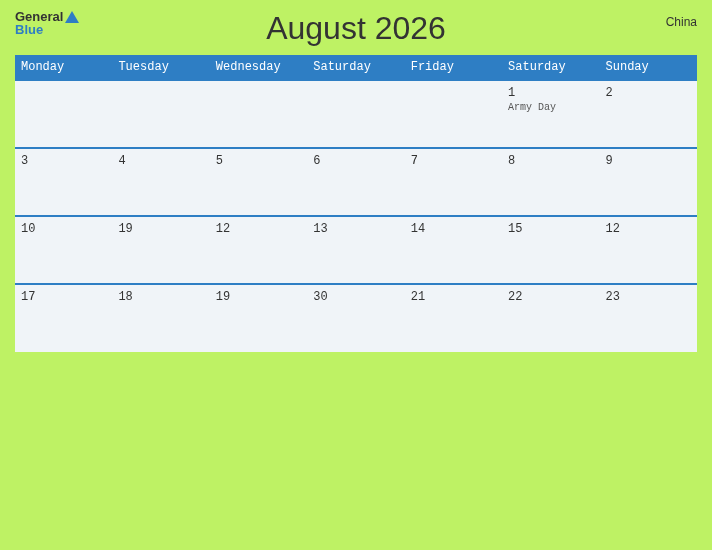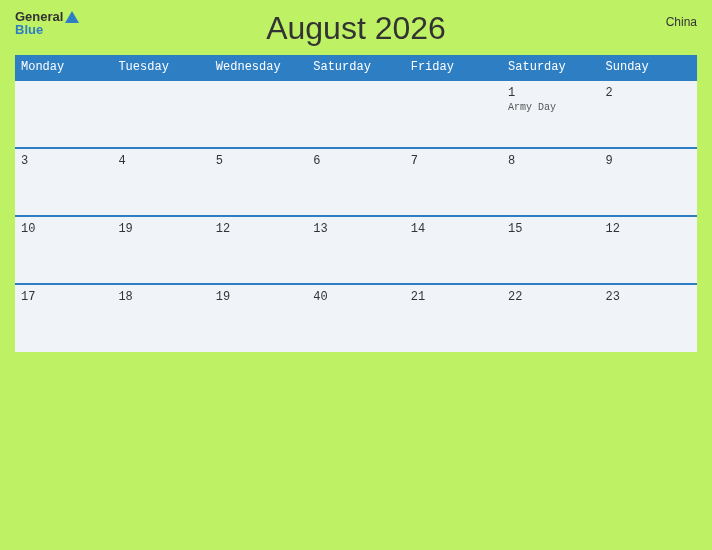--- a/index.html
+++ b/index.html
@@ -171,20 +171,20 @@
           <td><span class="day-number">12</span></td>
           <td><span class="day-number">13</span></td>
           <td><span class="day-number">14</span></td>
           <td><span class="day-number">15</span></td>
           <td><span class="day-number">12</span></td>
         </tr>
         <tr>
           <td><span class="day-number">17</span></td>
           <td><span class="day-number">18</span></td>
           <td><span class="day-number">19</span></td>
-          <td><span class="day-number">40</span></td>
+          <td><span class="day-number">30</span></td>
           <td><span class="day-number">21</span></td>
           <td><span class="day-number">22</span></td>
           <td><span class="day-number">23</span></td>
         </tr>
       </tbody>
   </table>
 </div>
 
 </body></html>

